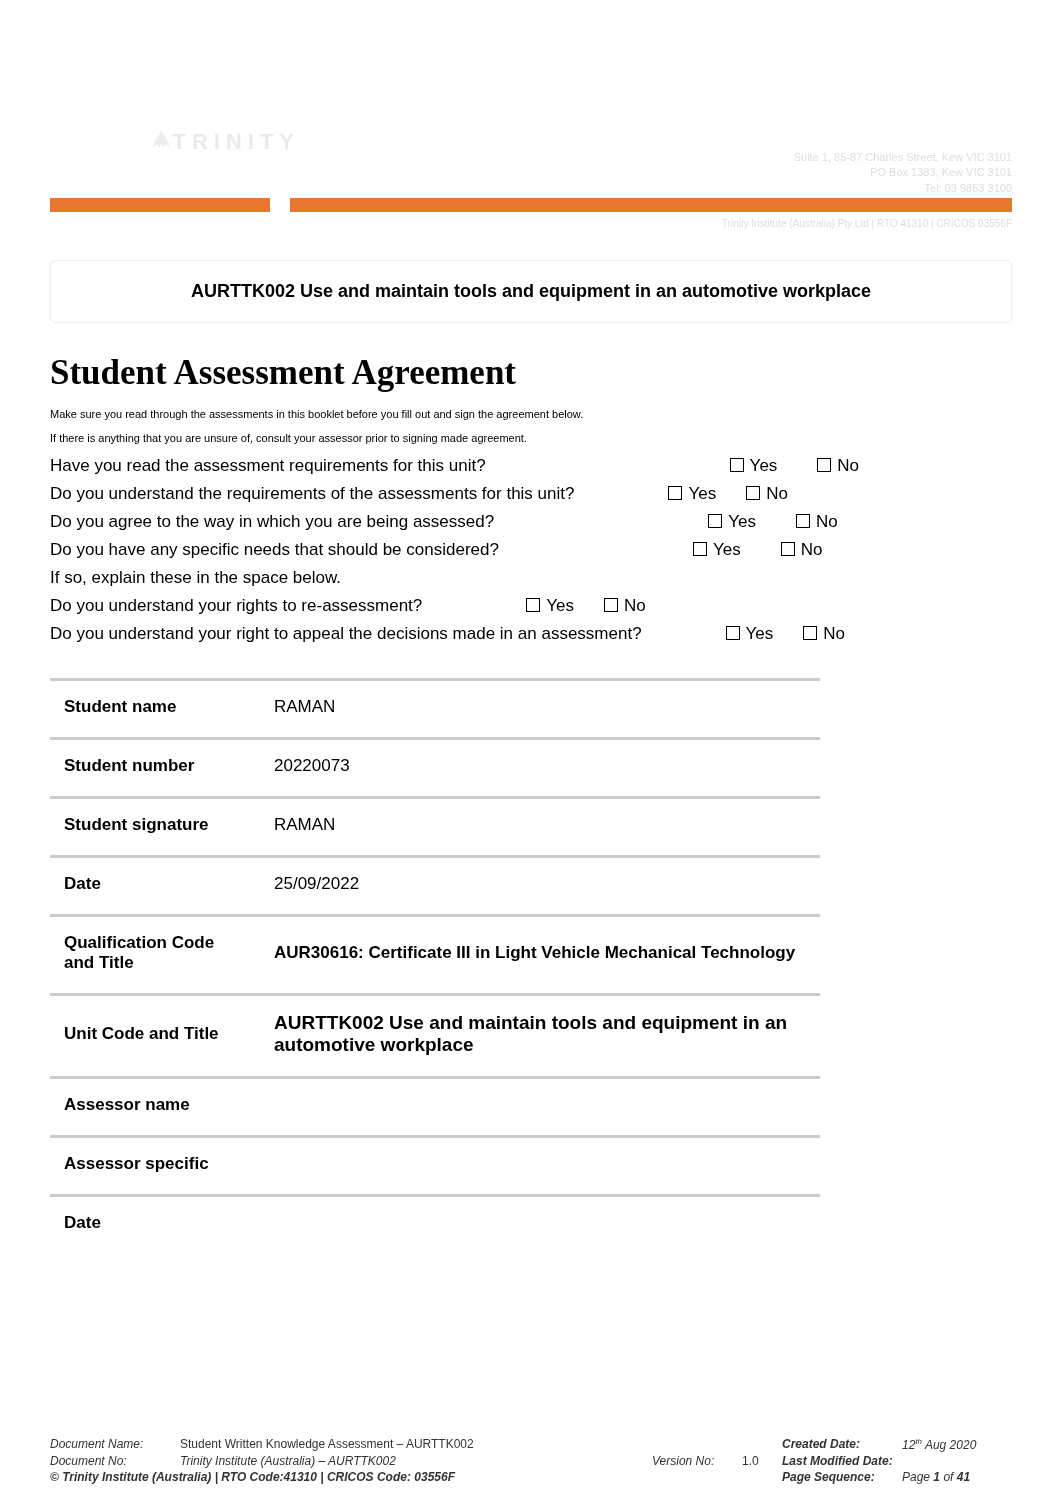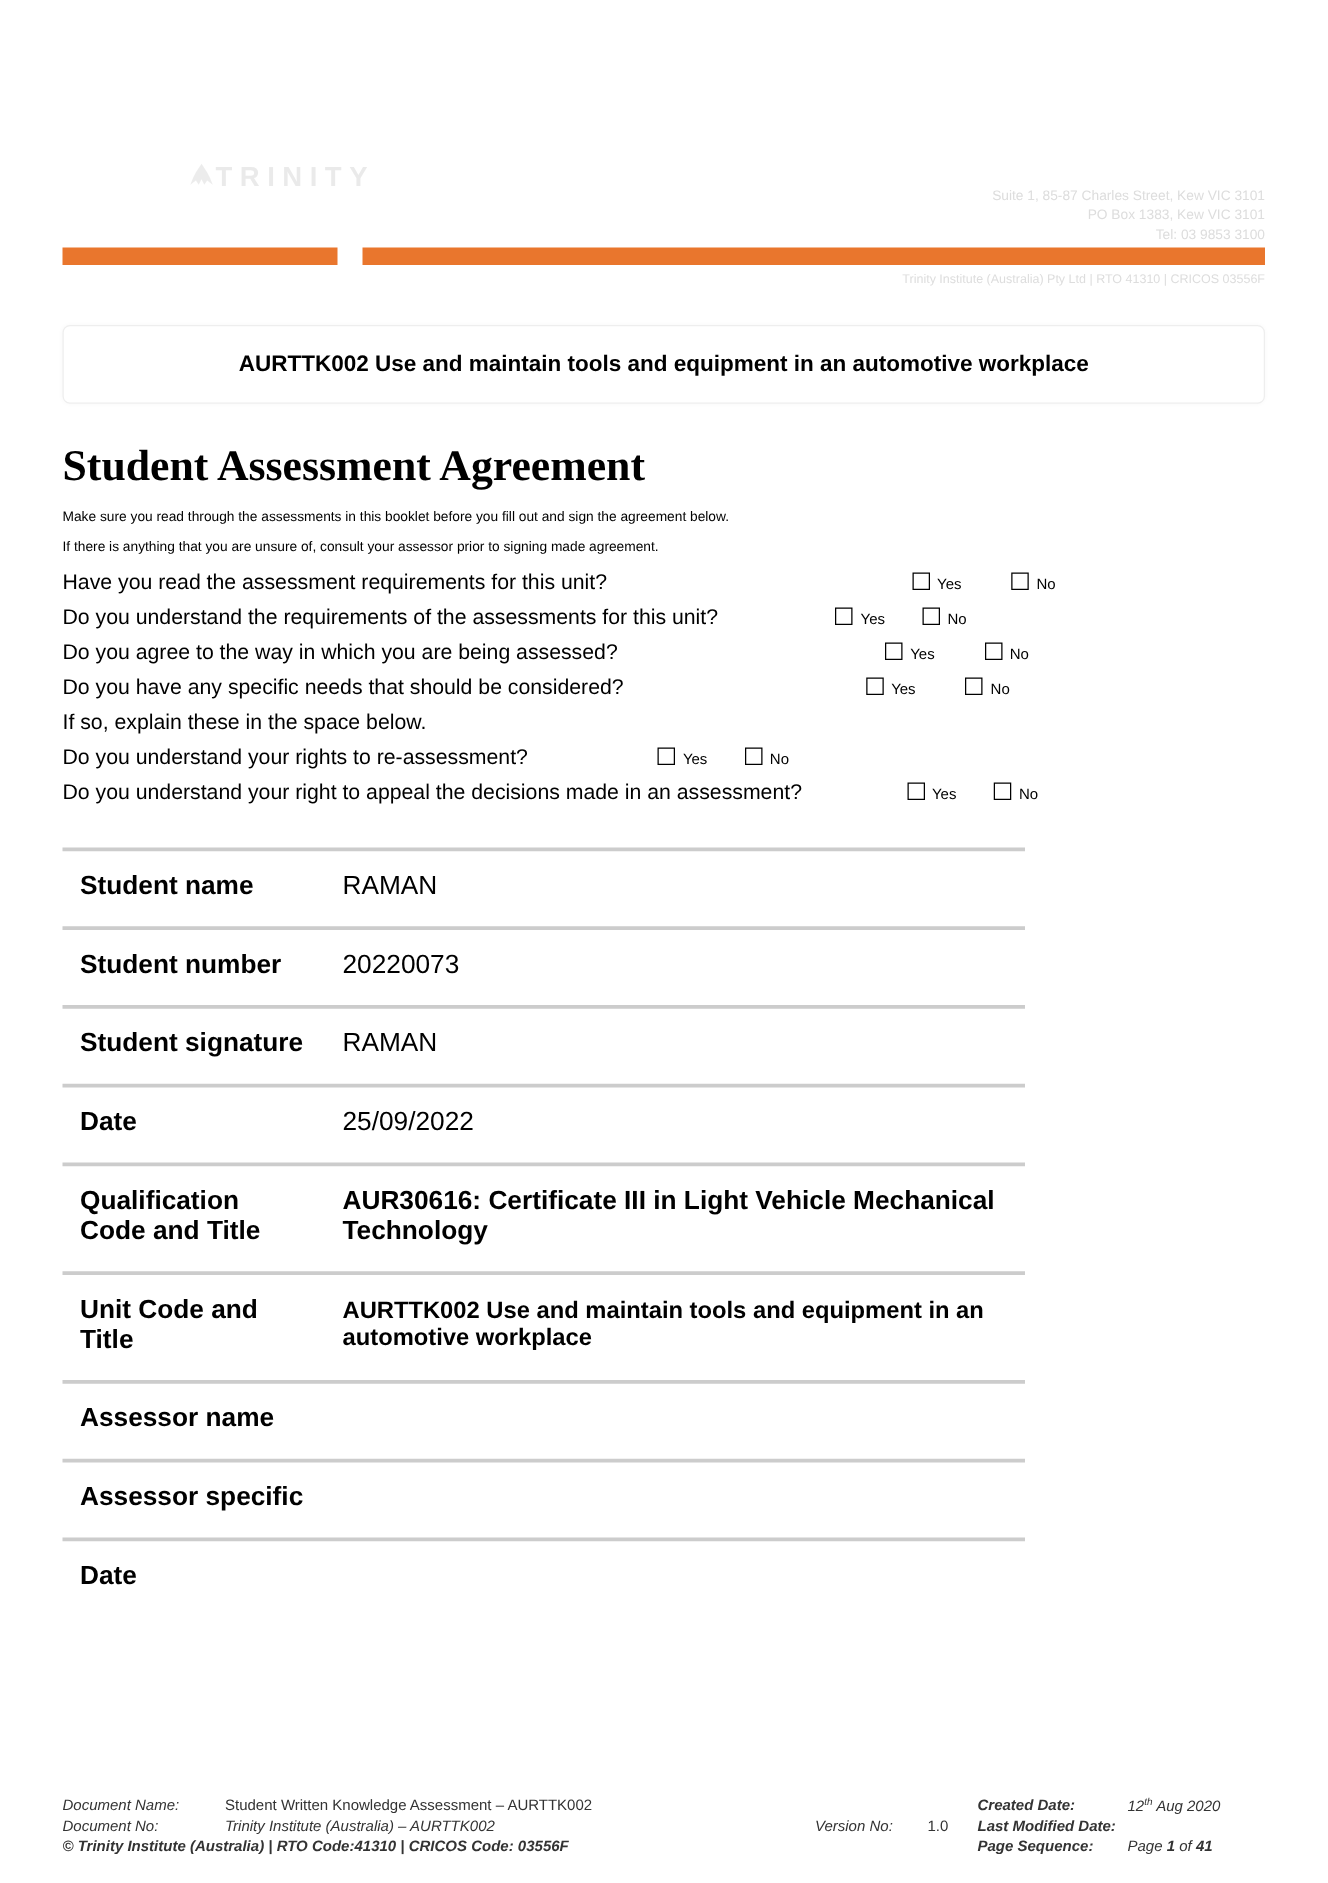--- a/index.html
+++ b/index.html
@@ -100,36 +100,36 @@
   .qrow .qtext { flex: 0 0 auto; }
   .cb-group { display: inline-flex; align-items: baseline; gap: 6px; margin-left: 16px; }
   .cb {
     display: inline-block;
     width: 14px;
     height: 14px;
     border: 1.5px solid #000;
     position: relative;
     top: 1px;
   }
-  .cb-label { font-size: 12px; }
+  .cb-label { font-size: 17px; }
   .table-wrap {
     margin-top: 30px;
     width: 770px;
   }
   .info-table {
     width: 100%;
     border-collapse: separate;
     border-spacing: 0 4px;
   }
   .info-table td {
     background: #fff;
     border-top: 3px solid #ccc;
     padding: 16px 14px;
     vertical-align: middle;
-    font-size: 21px;
+    font-size: 17px;
   }
   .info-table td.key {
     width: 210px;
     font-weight: bold;
   }
   .info-table tr.bold-val td.val { font-weight: bold; }
   .footer {
     position: absolute;
     left: 50px;
     right: 50px;

